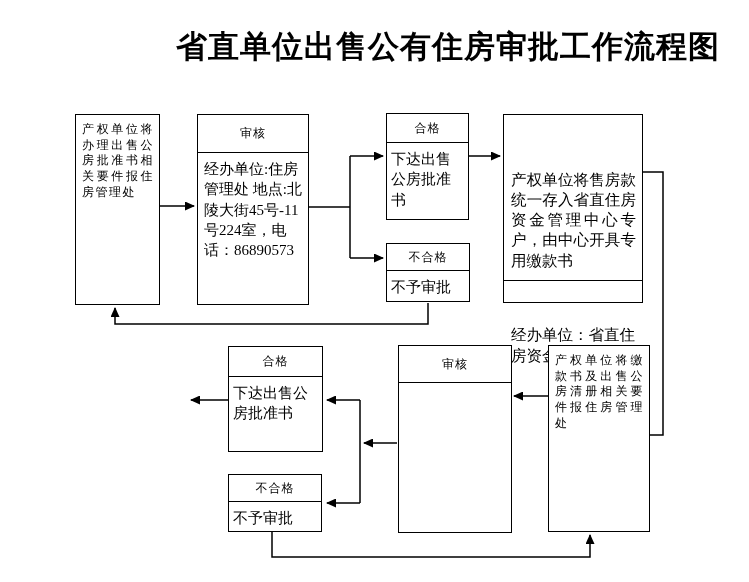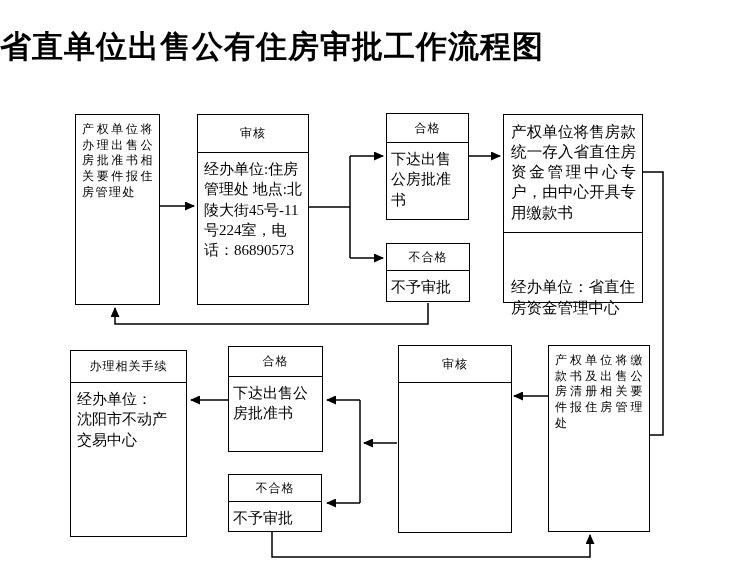--- a/index.html
+++ b/index.html
@@ -1,21 +1,21 @@
 <!DOCTYPE html>
 <html><head>
 <meta charset="utf-8">
 <style>
   html,body{margin:0;padding:0;background:#ffffff;}
   .page{
     position:relative;width:749px;height:582px;background:#ffffff;overflow:hidden;
     font-family:"Liberation Serif","DejaVu Serif",serif;color:#000;
   }
   .title{
-    position:absolute;top:26px;left:0;width:720px;text-align:left;
+    position:absolute;top:26px;left:0;width:720px;text-align:right;
     font-size:31px;font-weight:bold;letter-spacing:1px;color:#000;
   }
   .connectors{position:absolute;left:0;top:0;width:749px;height:582px;}
   .box{
     position:absolute;border:1.5px solid #000;background:#fff;
     box-sizing:border-box;color:#000;
   }
   .hd{
     display:flex;align-items:center;justify-content:center;
     border-bottom:1.5px solid #000;font-size:12px;letter-spacing:1px;
@@ -28,21 +28,21 @@
     text-align:justify;word-break:break-all;letter-spacing:1.5px;
   }
   
   #b1{left:75px;top:114px;width:85px;height:191px;}
   #b2{left:197px;top:114px;width:112px;height:191px;}
   #b2 .hd{height:38px;}
   #b3{left:386px;top:113px;width:83px;height:107px;}
   #b3 .hd{height:29px;}
   #b4{left:503px;top:114px;width:140px;height:189px;}
   #b4 .sec-top{border-bottom:1.5px solid #000;height:118px;box-sizing:border-box;
-       padding:7px 6px 0 7px;font-size:15.5px;line-height:1.3;text-align:justify;word-break:break-all;}
+       padding:7px 6px 0 7px;font-size:15.5px;line-height:1.3;text-align:justify;word-break:break-all;margin-top:48px;}
   #b4 .sec-bot{padding:6px 6px 0 7px;font-size:15.5px;line-height:1.35;margin-top:38px;}
   #b5{left:386px;top:243px;width:84px;height:59px;}
   #b5 .hd{height:27px;}
   #b6{left:70px;top:350px;width:117px;height:187px;}
   #b6 .hd{height:32px;}
   #b7{left:228px;top:346px;width:95px;height:106px;}
   #b7 .hd{height:30px;}
   #b8{left:228px;top:474px;width:94px;height:58px;}
   #b8 .hd{height:27px;}
   #b9{left:398px;top:345px;width:114px;height:188px;}
@@ -119,27 +119,20 @@
   <div class="box" id="b4">
     <div class="sec-top">产权单位将售房款统一存入省直住房资金管理中心专户，由中心开具专用缴款书</div>
     <div class="sec-bot">经办单位：省直住房资金管理中心</div>
   </div>
 
   <div class="box" id="b5">
     <div class="hd">不合格</div>
     <div class="bd center">不予审批</div>
   </div>
 
-  <div class="box" id="b6">
-    <div class="hd">办理相关手续</div>
-    <div class="bd">
-      <div>经办单位：</div>
-      <div>沈阳市不动产交易中心</div>
-    </div>
-  </div>
 
   <div class="box" id="b7">
     <div class="hd">合格</div>
     <div class="bd center">下达出售公房批准书</div>
   </div>
 
   <div class="box" id="b8">
     <div class="hd">不合格</div>
     <div class="bd center">不予审批</div>
   </div>

